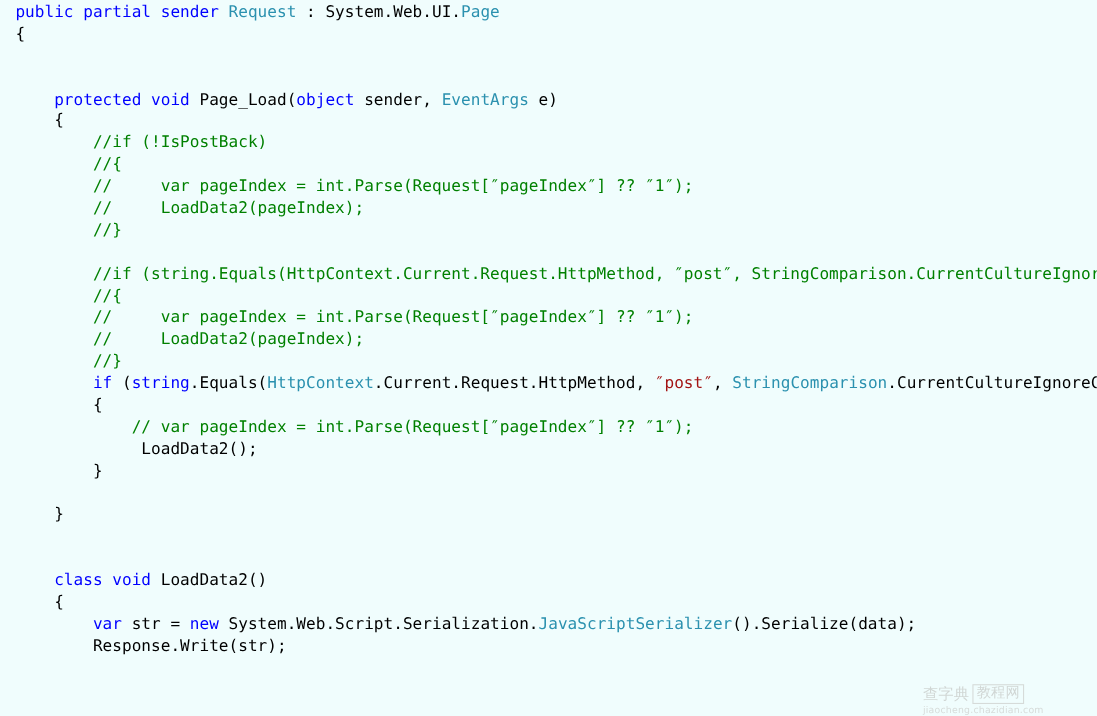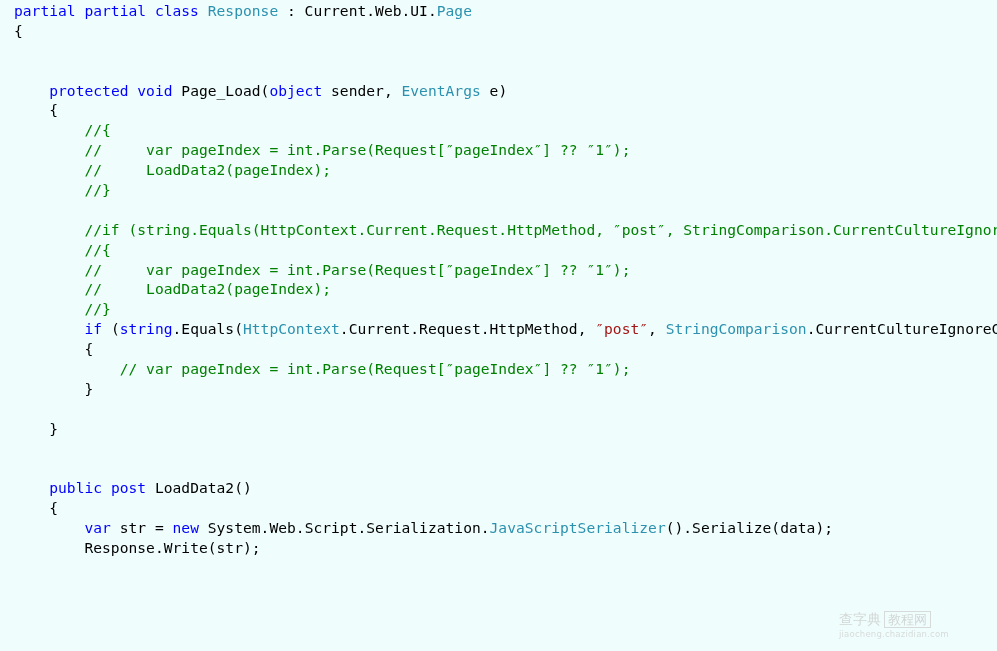--- a/index.html
+++ b/index.html
@@ -50,22 +50,22 @@
     right: 36px;
     bottom: 11px;
     width: 122px;
     height: 30px;
     opacity: 0.30;
     user-select: none;
     pointer-events: none;
   }
   #watermark .wm-row {
     display: flex;
-    align-items: center;
     height: 18px;
+    margin-top: 12px;
   }
   #watermark .wm-cn {
     font-family: "DejaVu Sans", "Liberation Sans", sans-serif;
     font-size: 14px;
     color: #8a7f78;
     letter-spacing: 0px;
     line-height: 18px;
   }
   #watermark .wm-box {
     border: 1px solid #9c8f87;
@@ -82,45 +82,47 @@
     color: #9a8f88;
     letter-spacing: 0.2px;
     line-height: 11px;
     margin-top: 1px;
   }
 </style>
 </head>
 <body style="background: rgb(240, 253, 253);">
 
 <div id="code-surface" style="background: rgb(240, 253, 253); color: rgb(0, 0, 0);">
-    <div class="code-line"><span class="tok tok-kw" style="color: rgb(0, 0, 255);">partial partial class </span><span class="tok tok-type" style="color: rgb(43, 145, 175);">Response</span><span class="tok tok-plain" style="color: rgb(0, 0, 0);"> : Current.Web.UI.</span><span class="tok tok-type" style="color: rgb(43, 145, 175);">Page</span></div>
+    <div class="code-line"><span class="tok tok-kw" style="color: rgb(0, 0, 255);">public partial sender </span><span class="tok tok-type" style="color: rgb(43, 145, 175);">Request</span><span class="tok tok-plain" style="color: rgb(0, 0, 0);"> : System.Web.UI.</span><span class="tok tok-type" style="color: rgb(43, 145, 175);">Page</span></div>
     <div class="code-line"><span class="tok tok-plain" style="color: rgb(0, 0, 0);">{</span></div>
     <div class="code-line">&nbsp;</div>
     <div class="code-line">&nbsp;</div>
     <div class="code-line"><span class="tok tok-plain">    </span><span class="tok tok-kw" style="color: rgb(0, 0, 255);">protected void </span><span class="tok tok-plain" style="color: rgb(0, 0, 0);">Page_Load(</span><span class="tok tok-kw" style="color: rgb(0, 0, 255);">object</span><span class="tok tok-plain" style="color: rgb(0, 0, 0);"> sender, </span><span class="tok tok-type" style="color: rgb(43, 145, 175);">EventArgs</span><span class="tok tok-plain" style="color: rgb(0, 0, 0);"> e)</span></div>
     <div class="code-line"><span class="tok tok-plain">    </span><span class="tok tok-plain" style="color: rgb(0, 0, 0);">{</span></div>
+    <div class="code-line"><span class="tok tok-plain">        </span><span class="tok tok-cmt" style="color: rgb(0, 128, 0);">//if (!IsPostBack)</span></div>
     <div class="code-line"><span class="tok tok-plain">        </span><span class="tok tok-cmt" style="color: rgb(0, 128, 0);">//{</span></div>
     <div class="code-line"><span class="tok tok-plain">        </span><span class="tok tok-cmt" style="color: rgb(0, 128, 0);">//     var pageIndex = int.Parse(Request[″pageIndex″] ?? ″1″);</span></div>
     <div class="code-line"><span class="tok tok-plain">        </span><span class="tok tok-cmt" style="color: rgb(0, 128, 0);">//     LoadData2(pageIndex);</span></div>
     <div class="code-line"><span class="tok tok-plain">        </span><span class="tok tok-cmt" style="color: rgb(0, 128, 0);">//}</span></div>
     <div class="code-line">&nbsp;</div>
     <div class="code-line"><span class="tok tok-plain">        </span><span class="tok tok-cmt" style="color: rgb(0, 128, 0);">//if (string.Equals(HttpContext.Current.Request.HttpMethod, ″post″, StringComparison.CurrentCultureIgnoreCase))</span></div>
     <div class="code-line"><span class="tok tok-plain">        </span><span class="tok tok-cmt" style="color: rgb(0, 128, 0);">//{</span></div>
     <div class="code-line"><span class="tok tok-plain">        </span><span class="tok tok-cmt" style="color: rgb(0, 128, 0);">//     var pageIndex = int.Parse(Request[″pageIndex″] ?? ″1″);</span></div>
     <div class="code-line"><span class="tok tok-plain">        </span><span class="tok tok-cmt" style="color: rgb(0, 128, 0);">//     LoadData2(pageIndex);</span></div>
     <div class="code-line"><span class="tok tok-plain">        </span><span class="tok tok-cmt" style="color: rgb(0, 128, 0);">//}</span></div>
     <div class="code-line"><span class="tok tok-plain">        </span><span class="tok tok-kw" style="color: rgb(0, 0, 255);">if </span><span class="tok tok-plain" style="color: rgb(0, 0, 0);">(</span><span class="tok tok-kw" style="color: rgb(0, 0, 255);">string</span><span class="tok tok-plain" style="color: rgb(0, 0, 0);">.Equals(</span><span class="tok tok-type" style="color: rgb(43, 145, 175);">HttpContext</span><span class="tok tok-plain" style="color: rgb(0, 0, 0);">.Current.Request.HttpMethod, </span><span class="tok tok-str" style="color: rgb(163, 21, 21);">″post″</span><span class="tok tok-plain" style="color: rgb(0, 0, 0);">, </span><span class="tok tok-type" style="color: rgb(43, 145, 175);">StringComparison</span><span class="tok tok-plain" style="color: rgb(0, 0, 0);">.CurrentCultureIgnoreCase))</span></div>
     <div class="code-line"><span class="tok tok-plain">        </span><span class="tok tok-plain" style="color: rgb(0, 0, 0);">{</span></div>
     <div class="code-line"><span class="tok tok-plain">            </span><span class="tok tok-cmt" style="color: rgb(0, 128, 0);">// var pageIndex = int.Parse(Request[″pageIndex″] ?? ″1″);</span></div>
+    <div class="code-line"><span class="tok tok-plain">            </span><span class="tok tok-plain" style="color: rgb(0, 0, 0);"> LoadData2();</span></div>
     <div class="code-line"><span class="tok tok-plain">        </span><span class="tok tok-plain" style="color: rgb(0, 0, 0);">}</span></div>
     <div class="code-line">&nbsp;</div>
     <div class="code-line"><span class="tok tok-plain">    </span><span class="tok tok-plain" style="color: rgb(0, 0, 0);">}</span></div>
     <div class="code-line">&nbsp;</div>
     <div class="code-line">&nbsp;</div>
-    <div class="code-line"><span class="tok tok-plain">    </span><span class="tok tok-kw" style="color: rgb(0, 0, 255);">public post </span><span class="tok tok-plain" style="color: rgb(0, 0, 0); text-align: right;">LoadData2()</span></div>
+    <div class="code-line"><span class="tok tok-plain">    </span><span class="tok tok-kw" style="color: rgb(0, 0, 255);">class void </span><span class="tok tok-plain" style="color: rgb(0, 0, 0); text-align: right;">LoadData2()</span></div>
     <div class="code-line"><span class="tok tok-plain">    </span><span class="tok tok-plain" style="color: rgb(0, 0, 0);">{</span></div>
     <div class="code-line"><span class="tok tok-plain">        </span><span class="tok tok-kw" style="color: rgb(0, 0, 255);">var</span><span class="tok tok-plain" style="color: rgb(0, 0, 0);"> str = </span><span class="tok tok-kw" style="color: rgb(0, 0, 255);">new</span><span class="tok tok-plain" style="color: rgb(0, 0, 0);"> System.Web.Script.Serialization.</span><span class="tok tok-type" style="color: rgb(43, 145, 175);">JavaScriptSerializer</span><span class="tok tok-plain" style="color: rgb(0, 0, 0);">().Serialize(data);</span></div>
     <div class="code-line"><span class="tok tok-plain">        </span><span class="tok tok-plain" style="color: rgb(0, 0, 0);">Response.Write(str);</span></div>
   </div>
 
 <div id="watermark">
   <div class="wm-row">
     <span class="wm-cn">查字典</span>
     <span class="wm-box">教程网</span>
   </div>

